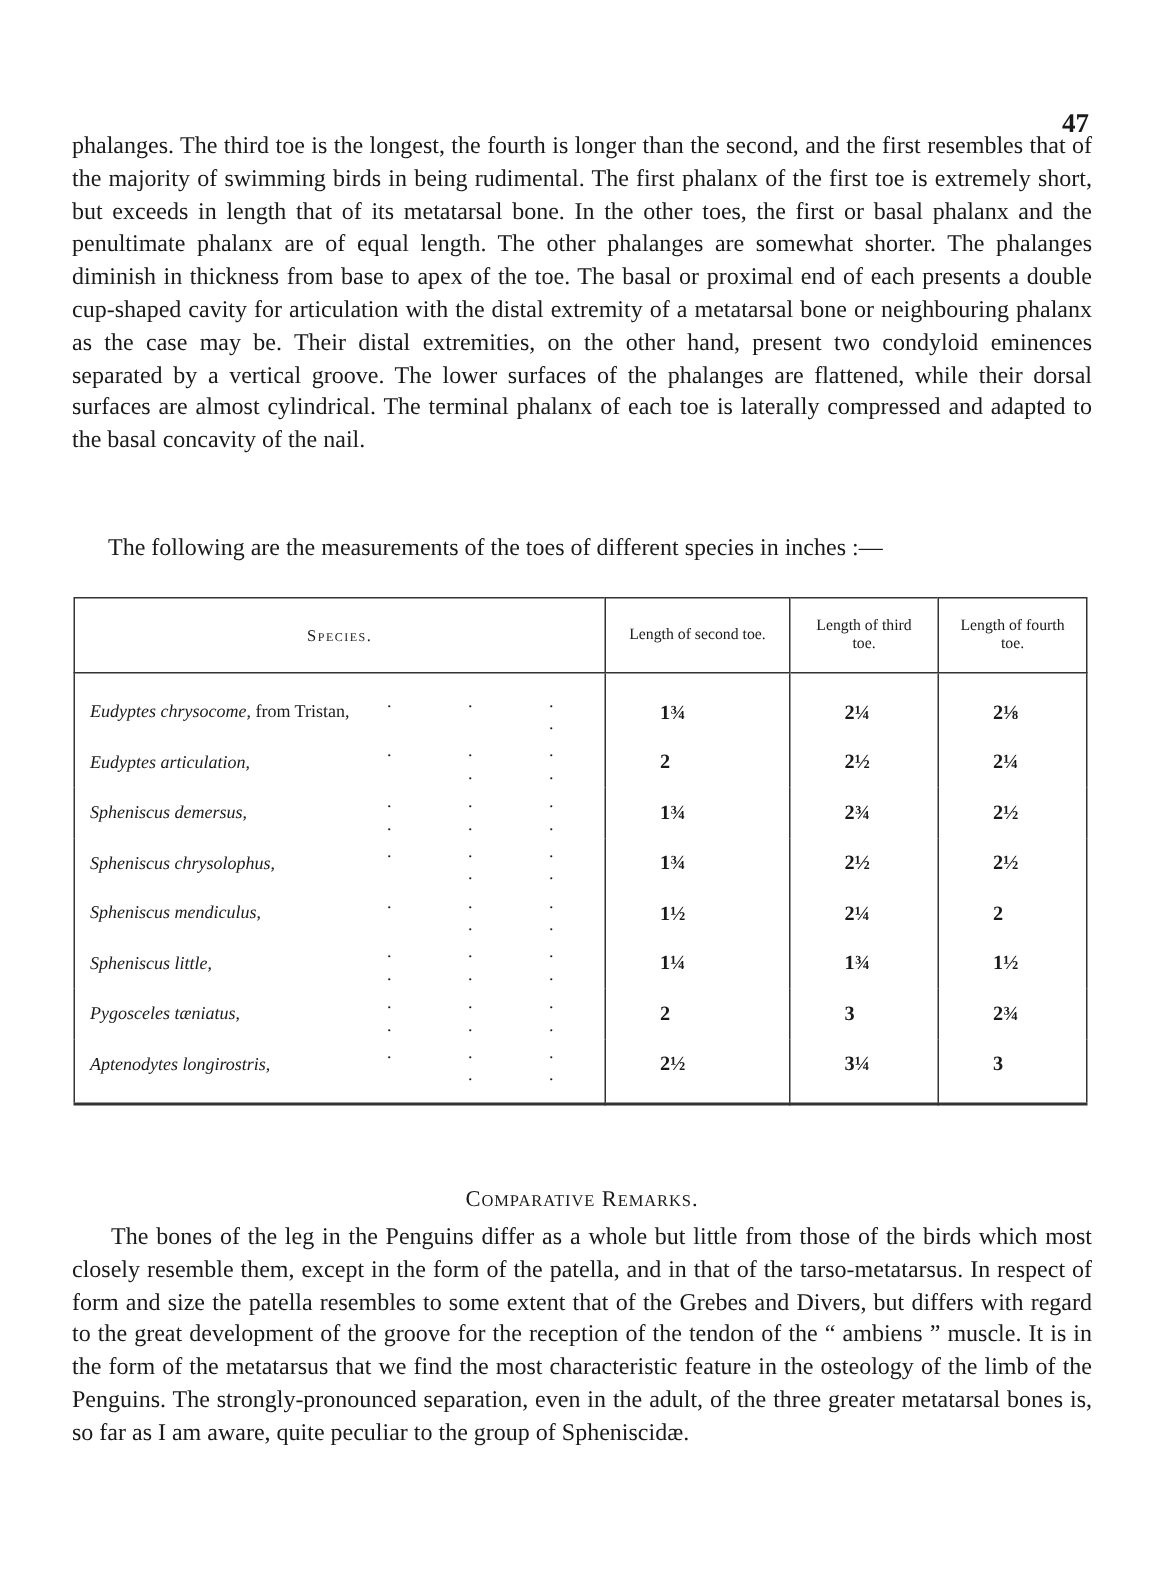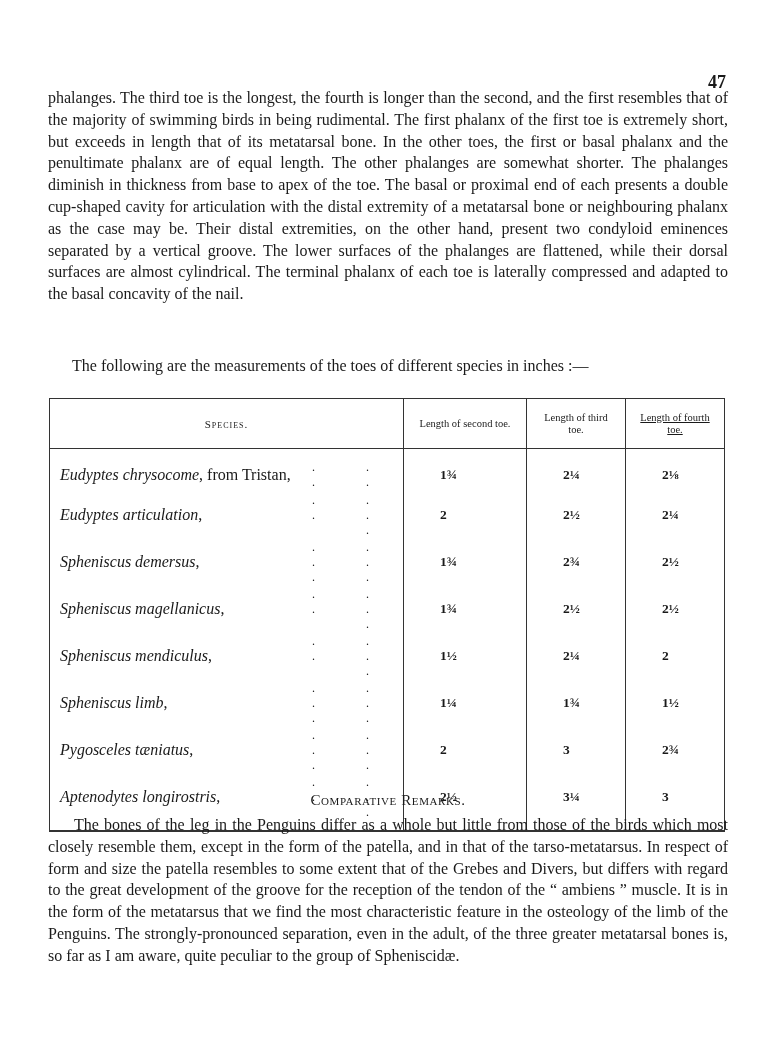--- a/index.html
+++ b/index.html
@@ -8,21 +8,21 @@
   .header { position:absolute; top:44px; left:48px; width:678px; height:24px; }
   .running-title { position:absolute; left:0; right:0; text-align:center; font-size:14.5px; letter-spacing:1.2px; top:4px; }
   .page-number { position:absolute; right:0; top:0; font-size:18px; font-weight:bold;margin-top:28px; }
   .para { position:absolute; left:48px; width:680px; font-size:16px; line-height:21.8px; text-align:justify; }
   .p1 { top:87px; }
   .intro-line { position:absolute; left:72px; top:357px; font-size:16px; }
   table.meas { position:absolute; left:49px; top:398px; width:676px; border-collapse:collapse; font-size:13px; }
   table.meas th { font-weight:normal; font-size:10.5px; line-height:12px; height:47px; border-bottom:1.5px solid #333; vertical-align:middle; }
   table.meas th.species { font-variant:small-caps; letter-spacing:1px; font-size:11px; }
   table.meas td { height:31.5px; vertical-align:middle; }
-  table.meas td.name { padding-left:10px; font-size:16px; white-space:nowrap;font-family:Liberation Serif, serif; }
+  table.meas td.name { padding-left:10px; font-size:12px; white-space:nowrap;font-family:Liberation Serif, serif; }
   table.meas td.name i { font-style:italic; }
   table.meas td.dots { text-align:right; padding-right:10px; letter-spacing:24px; font-size:12px; }
   table.meas td.val { padding-left:36px; font-weight:bold; font-size:13.5px; }
   .cell-wrap { border-top:1.5px solid #333; border-bottom:2px solid #333; }
   .col-border { border-left:1.3px solid #333; }
   .first-row td { padding-top:10px; }
   .last-row td { padding-bottom:10px; }
   .section-heading { position:absolute; top:792px; left:0; width:776px; text-align:center; font-size:15px; font-variant:small-caps; letter-spacing:0.6px; }
   .p2 { top:814px; }
   .indent { text-indent:26px; }
@@ -37,21 +37,21 @@
 <p class="para p1" style="margin:0;">phalanges. The third toe is the longest, the fourth is longer than the second, and the first resembles that of the majority of swimming birds in being rudimental. The first phalanx of the first toe is extremely short, but exceeds in length that of its metatarsal bone. In the other toes, the first or basal phalanx and the penultimate phalanx are of equal length. The other phalanges are somewhat shorter. The phalanges diminish in thickness from base to apex of the toe. The basal or proximal end of each presents a double cup-shaped cavity for articulation with the distal extremity of a metatarsal bone or neighbouring phalanx as the case may be. Their distal extremities, on the other hand, present two condyloid eminences separated by a vertical groove. The lower surfaces of the phalanges are flattened, while their dorsal surfaces are almost cylindrical. The terminal phalanx of each toe is laterally compressed and adapted to the basal concavity of the nail.</p>
 
 <div class="intro-line">The following are the measurements of the toes of different species in inches :—</div>
 
 <table class="meas cell-wrap">
   <thead>
     <tr>
       <th class="species" colspan="2" style="width:395px; border-left:1.3px solid #333;">Species.</th>
       <th class="col-border" style="width:94px; padding:0 14px;">Length of second toe.</th>
       <th class="col-border" style="width:70px; padding:0 14px;">Length of third toe.</th>
-      <th class="col-border" style="width:70px; padding:0 14px; border-right:1.3px solid #333;text-decoration:underline;">Length of fourth toe.</th>
+      <th class="col-border" style="width:70px; padding:0 14px; border-right:1.3px solid #333;">Length of fourth toe.</th>
     </tr>
   </thead>
   <tbody id="table-body">
       <tr class="first-row">
         <td class="name" style="border-left:1.3px solid #333;"><i>Eudyptes chrysocome</i><span>, from Tristan,</span></td>
         <td class="dots">. . . .</td>
         <td class="val col-border">1¾</td>
         <td class="val col-border">2¼</td>
         <td class="val col-border" style="border-right:1.3px solid #333;">2⅛</td>
       </tr>
@@ -63,35 +63,35 @@
         <td class="val col-border" style="border-right:1.3px solid #333;">2¼</td>
       </tr>
       <tr>
         <td class="name" style="border-left:1.3px solid #333;"><i>Spheniscus demersus</i><span>,</span></td>
         <td class="dots">. . . . . .</td>
         <td class="val col-border">1¾</td>
         <td class="val col-border">2¾</td>
         <td class="val col-border" style="border-right:1.3px solid #333;">2½</td>
       </tr>
       <tr>
-        <td class="name" style="border-left:1.3px solid #333;"><i>Spheniscus magellanicus</i><span>,</span></td>
+        <td class="name" style="border-left:1.3px solid #333;"><i>Spheniscus chrysolophus</i><span>,</span></td>
         <td class="dots">. . . . .</td>
         <td class="val col-border">1¾</td>
         <td class="val col-border">2½</td>
         <td class="val col-border" style="border-right:1.3px solid #333;">2½</td>
       </tr>
       <tr>
         <td class="name" style="border-left:1.3px solid #333;"><i>Spheniscus mendiculus</i><span>,</span></td>
         <td class="dots">. . . . .</td>
         <td class="val col-border">1½</td>
         <td class="val col-border">2¼</td>
         <td class="val col-border" style="border-right:1.3px solid #333;">2</td>
       </tr>
       <tr>
-        <td class="name" style="border-left:1.3px solid #333;"><i>Spheniscus limb</i><span>,</span></td>
+        <td class="name" style="border-left:1.3px solid #333;"><i>Spheniscus little</i><span>,</span></td>
         <td class="dots">. . . . . .</td>
         <td class="val col-border">1¼</td>
         <td class="val col-border">1¾</td>
         <td class="val col-border" style="border-right:1.3px solid #333;">1½</td>
       </tr>
       <tr>
         <td class="name" style="border-left:1.3px solid #333;"><i>Pygosceles tæniatus</i><span>,</span></td>
         <td class="dots">. . . . . .</td>
         <td class="val col-border">2</td>
         <td class="val col-border">3</td>

